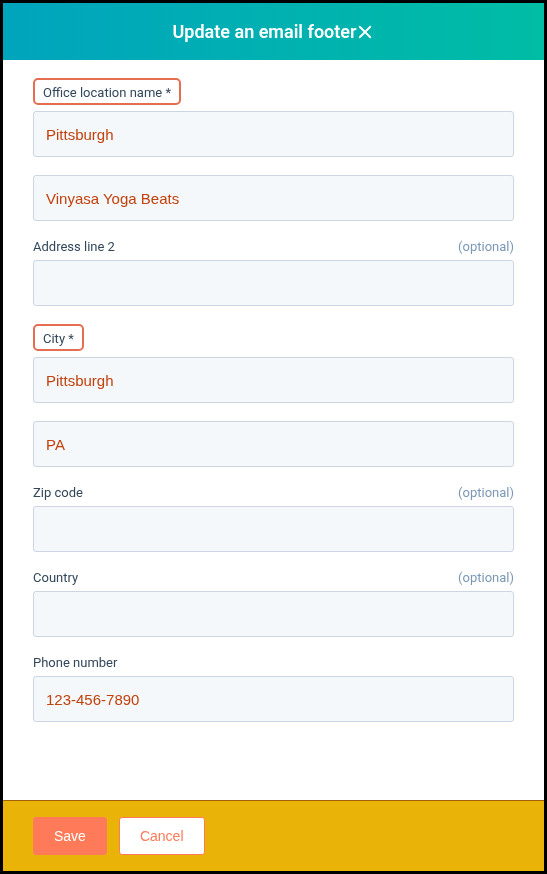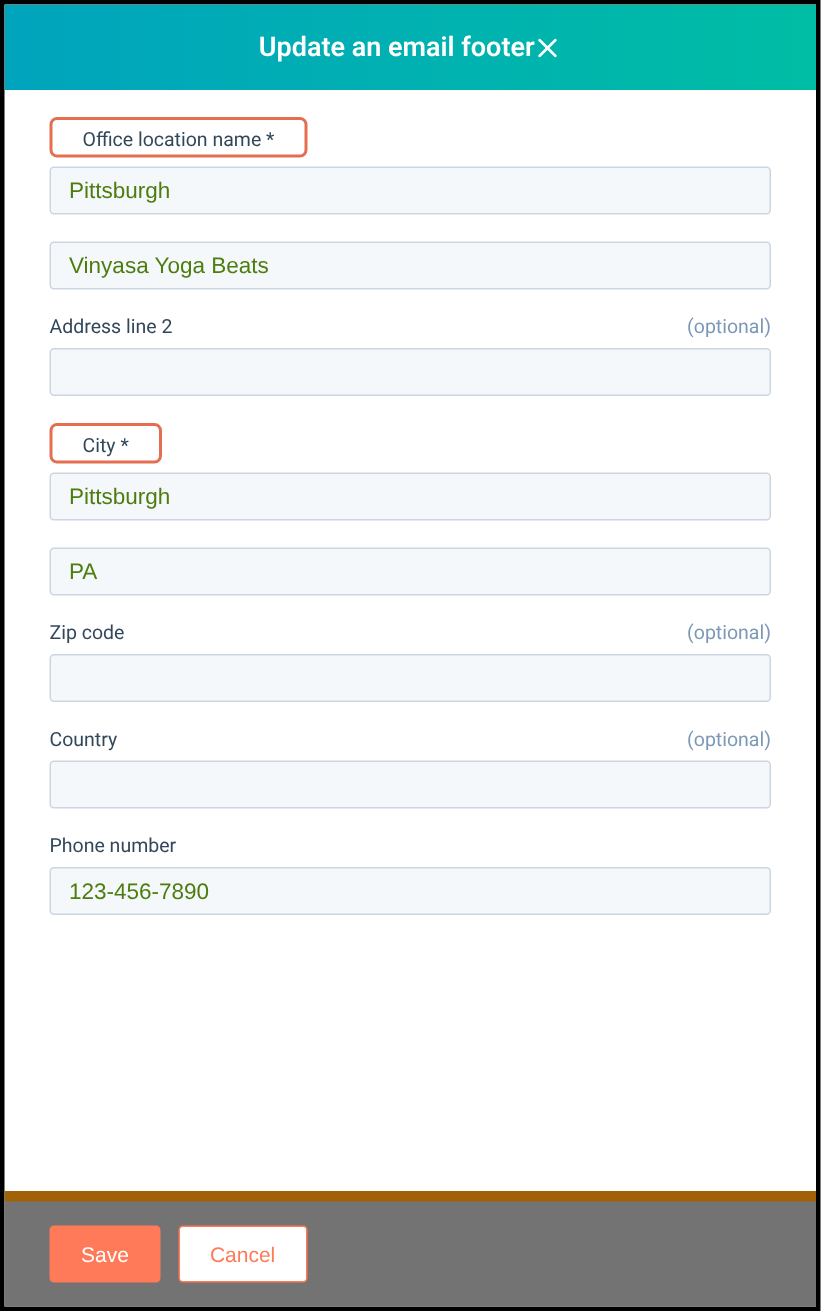--- a/index.html
+++ b/index.html
@@ -59,41 +59,41 @@
       color: #33475b;
       display: inline-block;
     }
     .optional {
       font-size: 13px;
       color: #7c98b6;
     }
     .highlight-box {
       border: 2.5px solid #e66e50;
       border-radius: 5px;
-      padding: 2px 20px;
+      padding: 2px 8px;
       display: inline-block;
       text-decoration: underline;
     }
     .form-input {
       width: 100%;
       padding: 10px 12px;
       font-size: 15px;
-      color: #4d7c0f;
+      color: #c2410c;
       background: #f5f8fa;
       border: 1px solid #cbd6e2;
       border-radius: 3px;
       outline: none;
-      height: 32px;
+      height: 46px;
     }
     .form-input::placeholder {
       color: #7c98b6;
     }
     .footer {
-      background: #737373;
-      border-top: 7px solid #a16207;
+      background: #eab308;
+      border-top: 1px solid #a16207;
       padding: 16px 30px;
       display: flex;
       gap: 12px;
     }
     .btn {
       padding: 10px 20px;
       font-size: 14px;
       border-radius: 3px;
       cursor: pointer;
       font-weight: 400;

